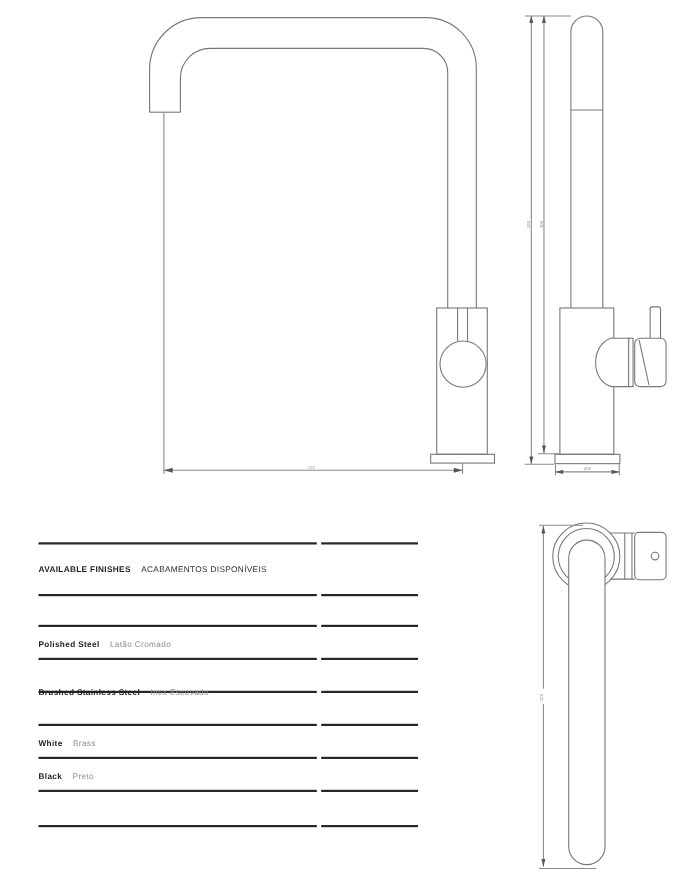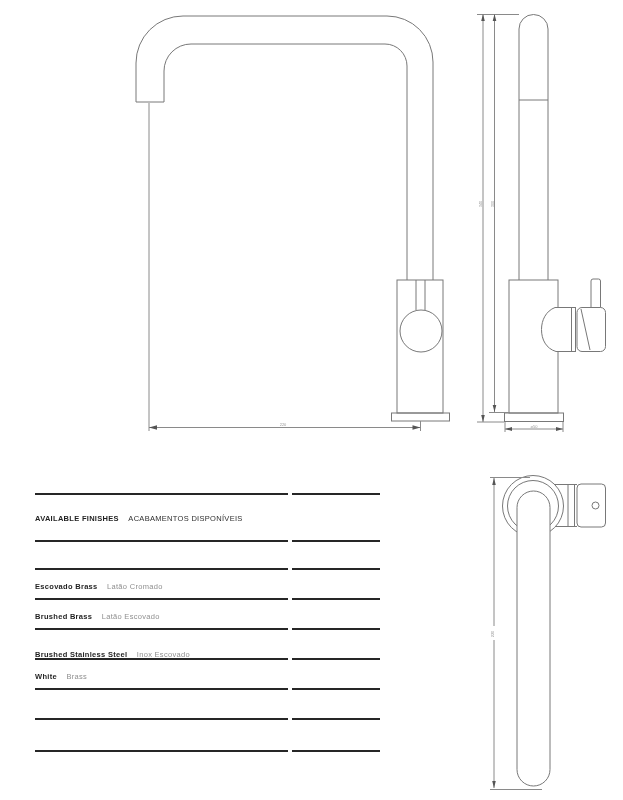--- a/index.html
+++ b/index.html
@@ -109,55 +109,55 @@
       <div class="seg1"></div>
       <div class="seg2"></div>
     </div>
 
   <div class="rule" style="top:75px">
       <div class="seg1"></div>
       <div class="seg2"></div>
     </div>
 
   <div class="trow" style="top:84px">
-    <span class="en">Escovado Brass</span>
+    <span class="en">Polished Steel</span>
     <span class="pt">Latão Cromado</span>
   </div>
   <div class="rule" style="top:105px">
       <div class="seg1"></div>
       <div class="seg2"></div>
     </div>
 
-  <div class="trow" style="top:114px">
-    <span class="en">Brushed Brass</span>
-    <span class="pt">Latão Escovado</span>
-  </div>
   <div class="rule" style="top:135px">
       <div class="seg1"></div>
       <div class="seg2"></div>
     </div>
 
-  <div class="trow" style="top:152px">
+  <div class="trow" style="top:128px">
     <span class="en">Brushed Stainless Steel</span>
     <span class="pt">Inox Escovado</span>
   </div>
   <div class="rule" style="top:165px">
       <div class="seg1"></div>
       <div class="seg2"></div>
     </div>
 
   <div class="trow" style="top:174px">
     <span class="en">White</span>
     <span class="pt">Brass</span>
   </div>
   <div class="rule" style="top:195px">
       <div class="seg1"></div>
       <div class="seg2"></div>
     </div>
 
+  <div class="trow" style="top:204px">
+    <span class="en">Black</span>
+    <span class="pt">Preto</span>
+  </div>
   <div class="rule" style="top:225px">
       <div class="seg1"></div>
       <div class="seg2"></div>
     </div>
 
   <div class="rule" style="top:257px">
       <div class="seg1"></div>
       <div class="seg2"></div>
     </div>
 </div>

